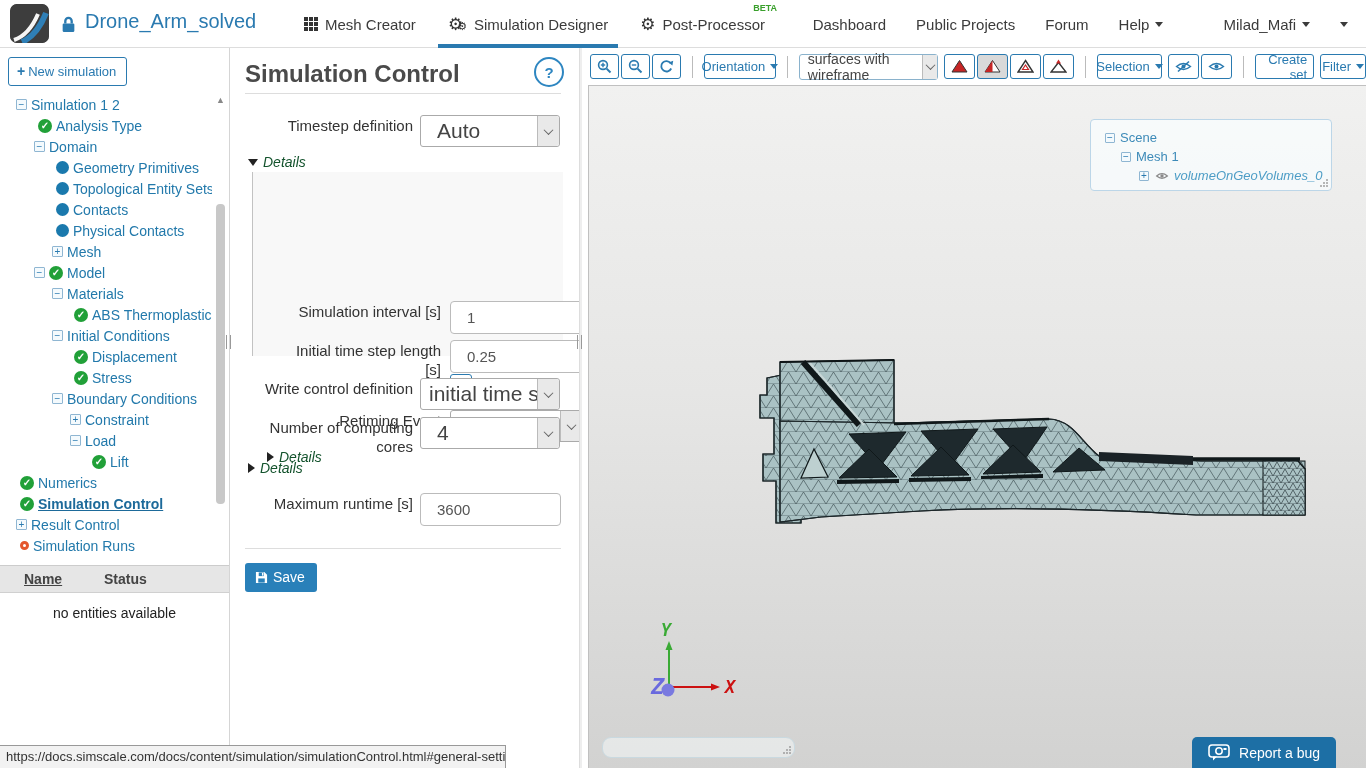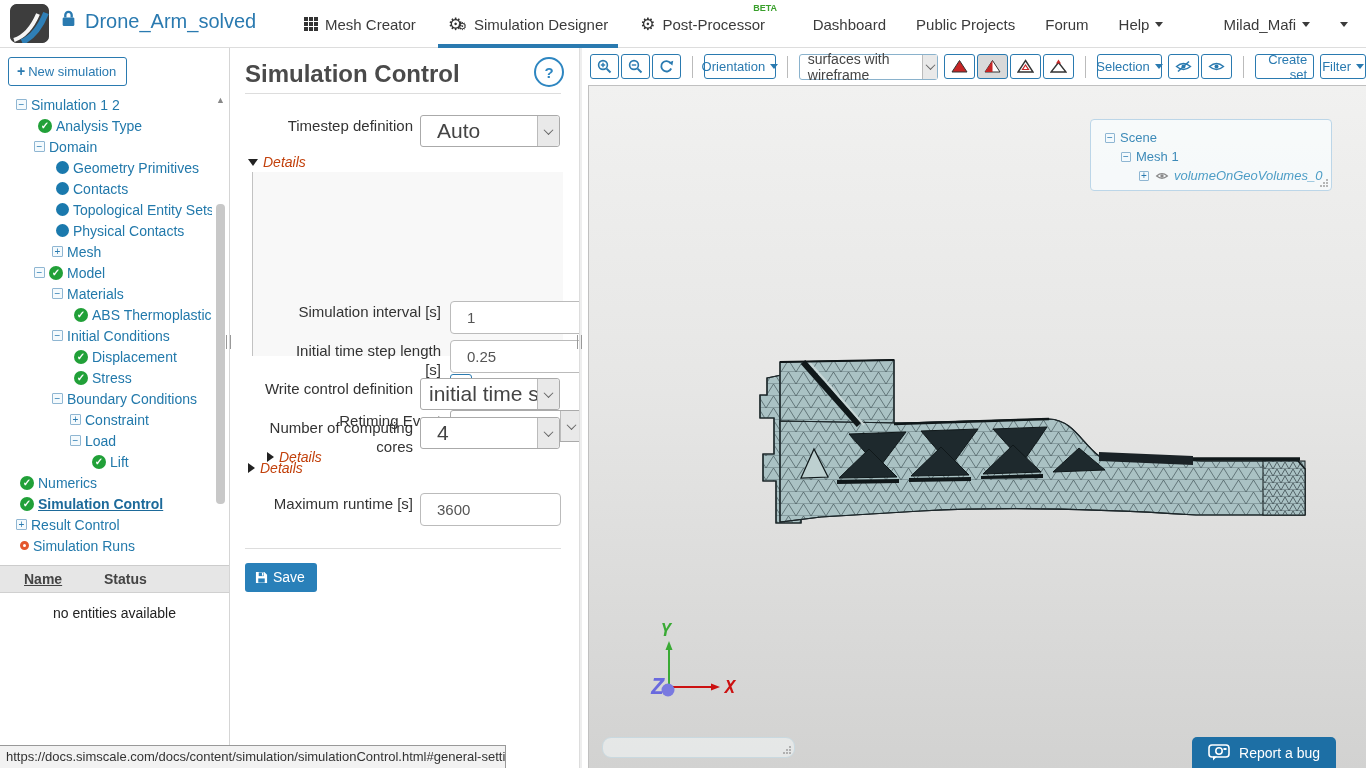--- a/index.html
+++ b/index.html
@@ -2,21 +2,21 @@
 <html><head>
 <meta charset="utf-8">
 <style>
   * { margin:0; padding:0; box-sizing:border-box; }
   html,body { width:1366px; height:768px; overflow:hidden; }
   body { font-family:"Liberation Sans", sans-serif; background:#fff; position:relative; }
 
   
   .topbar { position:absolute; left:0; top:0; width:1366px; height:48px; background:#fff; border-bottom:1px solid #ddd; z-index:30; }
   .logo { position:absolute; left:10px; top:4px; width:39px; height:39px; background:#3d3d3d; border-radius:7px; overflow:hidden; }
-  .proj { position:absolute; left:60px; top:10px; display:flex; align-items:flex-start; gap:8px; }
+  .proj { position:absolute; left:60px; top:10px; display:flex; align-items:flex-end; gap:8px; }
   .proj-title { color:#2a7ab0; font-size:20px; }
   .tabs { position:absolute; left:288px; top:0; height:48px; display:flex; }
   .tab { position:relative; display:flex; align-items:center; gap:7px; padding:0 16px; font-size:15px; color:#3b3b3b; cursor:pointer; height:48px; }
   .tab.active:after { content:""; position:absolute; left:6px; right:6px; bottom:0; height:4px; background:#2a7ab0; }
   .beta { position:absolute; top:3px; right:4px; color:#3aa02c; font-size:9px; font-weight:bold; }
   .gridicon { display:inline-grid; grid-template-columns:4px 4px 4px; grid-auto-rows:4px; gap:1px; }
   .gridicon i { background:#333; }
   .gear { font-size:17px; color:#333; font-family:"DejaVu Sans", sans-serif; line-height:1; }
   .gear.small { font-size:11px; margin-left:-6px; margin-top:-10px; }
   .nav { position:absolute; right:18px; top:0; height:48px; display:flex; align-items:center; gap:30px; font-size:15px; color:#3b3b3b; }
@@ -54,21 +54,21 @@
   .panel-div { position:absolute; left:14px; width:316px; border-top:1px solid #ddd; }
   .flabel { position:absolute; left:14px; width:168px; font-size:15px; color:#333; line-height:19px;text-align:right; }
   .flabel.in { left:28px; width:160px; }
   .fselect { position:absolute; left:189px; width:140px; height:32px; border:1px solid #aaa; border-radius:3px; background:#fff; display:flex; align-items:center; cursor:pointer; }
   .fselect .val { flex:1; font-size:21px; color:#444; padding-left:16px; white-space:nowrap; overflow:hidden; }
   .fselect .arrow { width:22px; height:100%; background:#e9e9e9; border-left:1px solid #bbb; border-radius:0 3px 3px 0; display:flex; align-items:center; justify-content:center; }
   .chev { width:7px; height:7px; border-right:1.6px solid #666; border-bottom:1.6px solid #666; transform:rotate(45deg) translate(-1px,-1px); }
   .finput { position:absolute; height:33px; border:1px solid #bbb; border-radius:4px; font-size:15px; color:#555; padding-left:16px; font-family:"Liberation Sans",sans-serif; background:#fff; }
   .finput.main { left:189px; width:141px; }
   .finput.in { left:197px; width:133px; }
-  .details { position:absolute; display:flex; align-items:center; gap:5px; font-size:14px; color:#c2410c; font-style:italic; cursor:pointer; }
+  .details { position:absolute; display:flex; align-items:center; gap:5px; font-size:14px; color:#14532d; font-style:italic; cursor:pointer; }
   .tri-down { width:0; height:0; border-left:5px solid transparent; border-right:5px solid transparent; border-top:7px solid #222; }
   .tri-right { width:0; height:0; border-top:5px solid transparent; border-bottom:5px solid transparent; border-left:7px solid #222; }
   .group { position:absolute; left:21px; width:311px; background:#f8f8f8; border-left:1px solid #c2c2c2; }
   .fselect.in { left:197px; width:133px; }
   .tblbtn { position:absolute; left:197px; width:22px; height:22px; border:1px solid #2a7ab0; border-radius:3px; background:#fff; display:flex; align-items:center; justify-content:center; cursor:pointer; }
   .savebtn { position:absolute; left:14px; top:515px; background:#2980b9; color:#fff; border:none; border-radius:3px; font-size:14px; padding:6px 12px 7px 10px; display:flex; align-items:center; gap:5px; cursor:pointer; font-family:"Liberation Sans",sans-serif; }
   .vsplit { position:absolute; left:579px; top:48px; width:3px; height:720px; background:#eee; border-left:1px solid #ddd; }
 
   
   .viewport { position:absolute; left:582px; top:48px; width:784px; height:720px; background:#fff; }
@@ -171,25 +171,25 @@
       <div class="tree-row" style="padding-left: 34px;">
         <span class="expander">−</span>
         <span class="lbl">Domain</span>
       </div>
       <div class="tree-row" style="padding-left: 52px;">
         <span class="status dot"></span>
         <span class="lbl">Geometry Primitives</span>
       </div>
       <div class="tree-row" style="padding-left: 52px;">
         <span class="status dot"></span>
+        <span class="lbl">Topological Entity Sets</span>
+      </div>
+      <div class="tree-row" style="padding-left: 52px;">
+        <span class="status dot"></span>
         <span class="lbl">Contacts</span>
-      </div>
-      <div class="tree-row" style="padding-left: 52px;">
-        <span class="status dot"></span>
-        <span class="lbl">Topological Entity Sets</span>
       </div>
       <div class="tree-row" style="padding-left: 52px;">
         <span class="status dot"></span>
         <span class="lbl">Physical Contacts</span>
       </div>
       <div class="tree-row" style="padding-left: 52px;">
         <span class="expander">+</span>
         <span class="lbl">Mesh</span>
       </div>
       <div class="tree-row" style="padding-left: 34px;">

